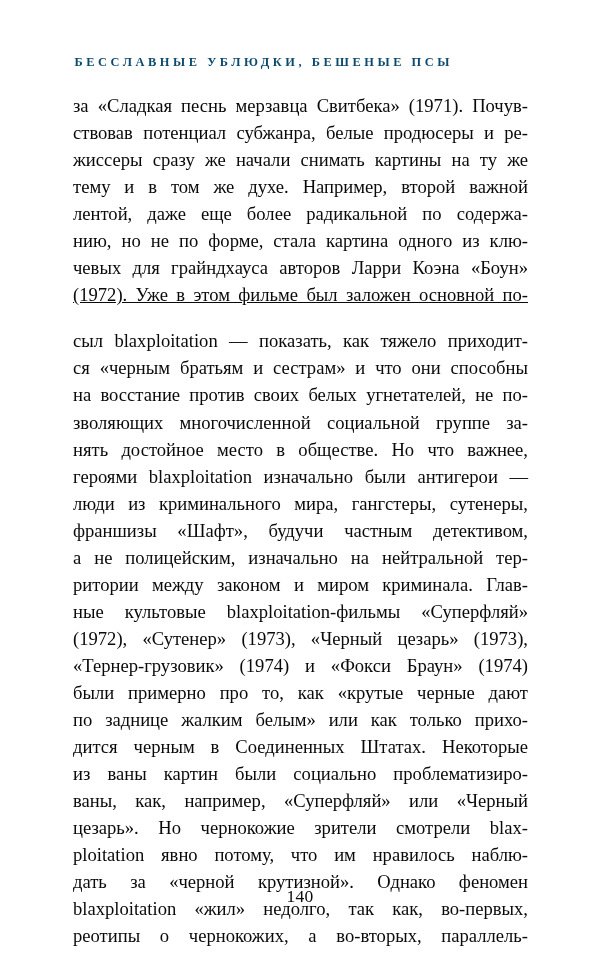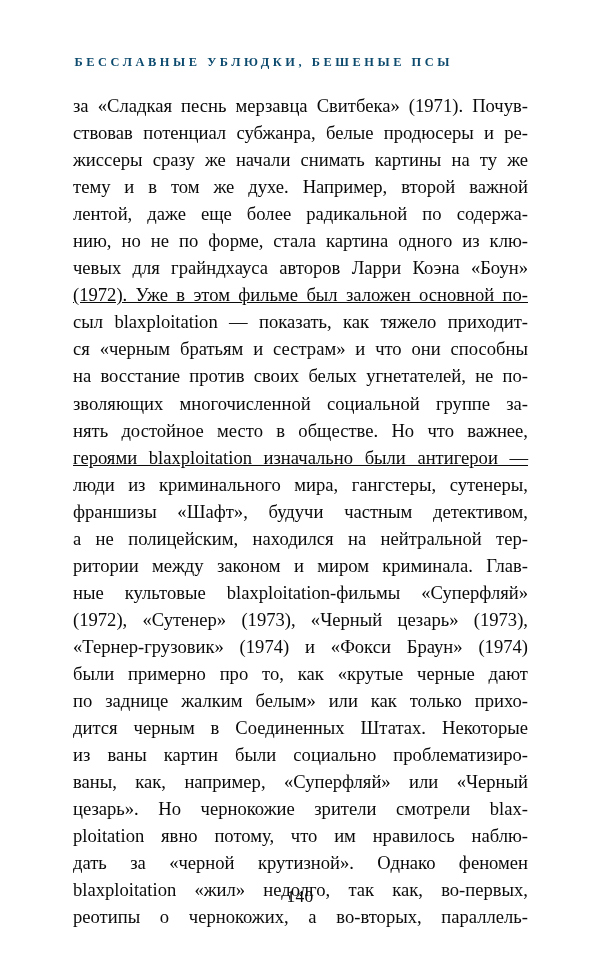--- a/index.html
+++ b/index.html
@@ -102,29 +102,29 @@
   <div class="textblock">
     <div class="para" id="para">
         <div class="line" style="white-space: normal;">за «Сладкая песнь мерзавца Свитбека» (1971). Почув-</div>
         <div class="line" style="white-space: normal;">ствовав потенциал субжанра, белые продюсеры и ре-</div>
         <div class="line" style="white-space: normal;">жиссеры сразу же начали снимать картины на ту же</div>
         <div class="line" style="white-space: normal;">тему и в том же духе. Например, второй важной</div>
         <div class="line" style="white-space: normal;">лентой, даже еще более радикальной по содержа-</div>
         <div class="line" style="white-space: normal;">нию, но не по форме, стала картина одного из клю-</div>
         <div class="line" style="white-space: normal;">чевых для грайндхауса авторов Ларри Коэна «Боун»</div>
         <div class="line" style="white-space: normal; text-decoration: underline;">(1972). Уже в этом фильме был заложен основной по-</div>
-        <div class="line" style="white-space: normal;">сыл blaxploitation — показать, как тяжело приходит-</div>
+        <div class="line" style="white-space: normal; margin-top: 19px;">сыл blaxploitation — показать, как тяжело приходит-</div>
         <div class="line" style="white-space: normal;">ся «черным братьям и сестрам» и что они способны</div>
         <div class="line" style="white-space: normal;">на восстание против своих белых угнетателей, не по-</div>
         <div class="line" style="white-space: normal;">зволяющих многочисленной социальной группе за-</div>
         <div class="line" style="white-space: normal;">нять достойное место в обществе. Но что важнее,</div>
-        <div class="line" style="white-space: normal; text-decoration: underline;">героями blaxploitation изначально были антигерои —</div>
+        <div class="line" style="white-space: normal;">героями blaxploitation изначально были антигерои —</div>
         <div class="line" style="white-space: normal;">люди из криминального мира, гангстеры, сутенеры,</div>
         <div class="line" style="white-space: normal;">франшизы «Шафт», будучи частным детективом,</div>
-        <div class="line" style="white-space: normal;">а не полицейским, находился на нейтральной тер-</div>
+        <div class="line" style="white-space: normal;">а не полицейским, изначально на нейтральной тер-</div>
         <div class="line" style="white-space: normal;">ритории между законом и миром криминала. Глав-</div>
         <div class="line" style="white-space: normal;">ные культовые blaxploitation-фильмы «Суперфляй»</div>
         <div class="line" style="white-space: normal;">(1972), «Сутенер» (1973), «Черный цезарь» (1973),</div>
         <div class="line" style="white-space: normal;">«Тернер-грузовик» (1974) и «Фокси Браун» (1974)</div>
         <div class="line" style="white-space: normal;">были примерно про то, как «крутые черные дают</div>
         <div class="line" style="white-space: normal;">по заднице жалким белым» или как только прихо-</div>
         <div class="line" style="white-space: normal;">дится черным в Соединенных Штатах. Некоторые</div>
         <div class="line" style="white-space: normal;">из ваны картин были социально проблематизиро-</div>
         <div class="line" style="white-space: normal;">ваны, как, например, «Суперфляй» или «Черный</div>
         <div class="line" style="white-space: normal;">цезарь». Но чернокожие зрители смотрели blax-</div>

